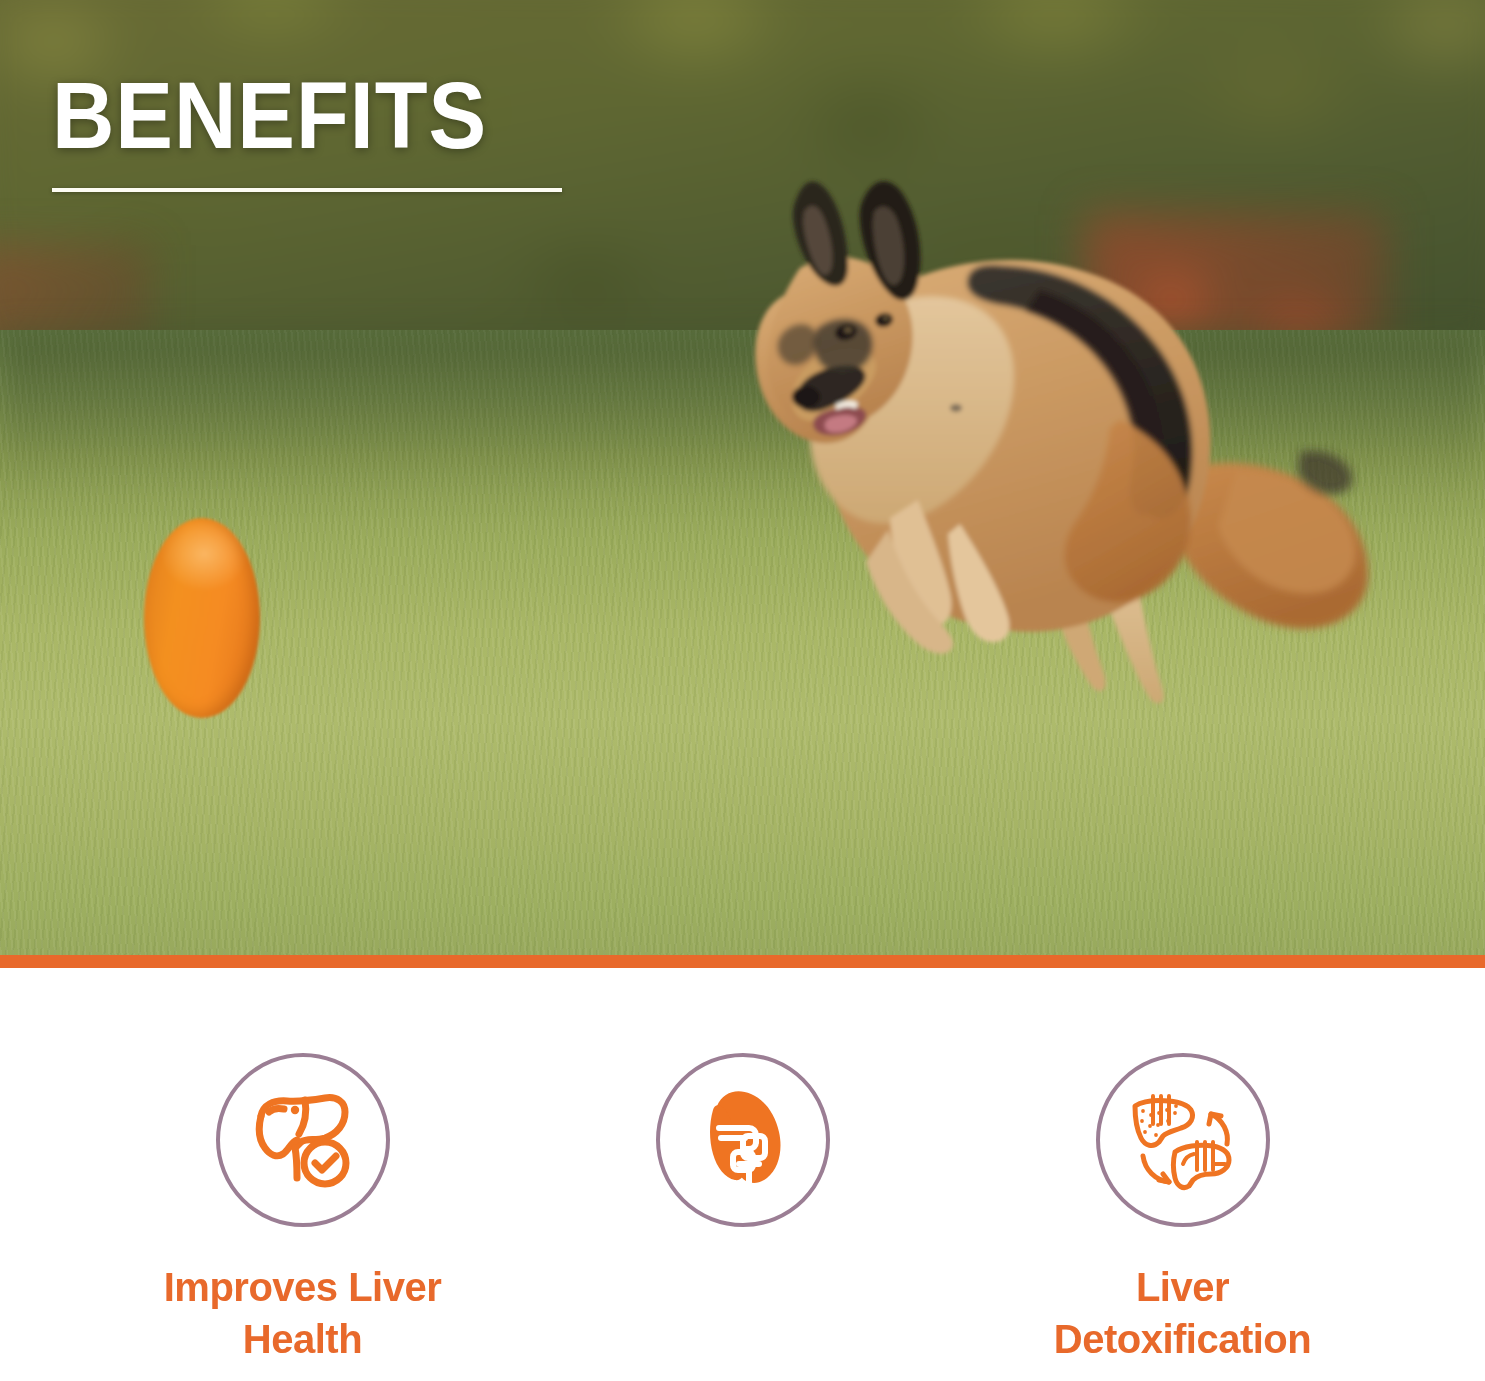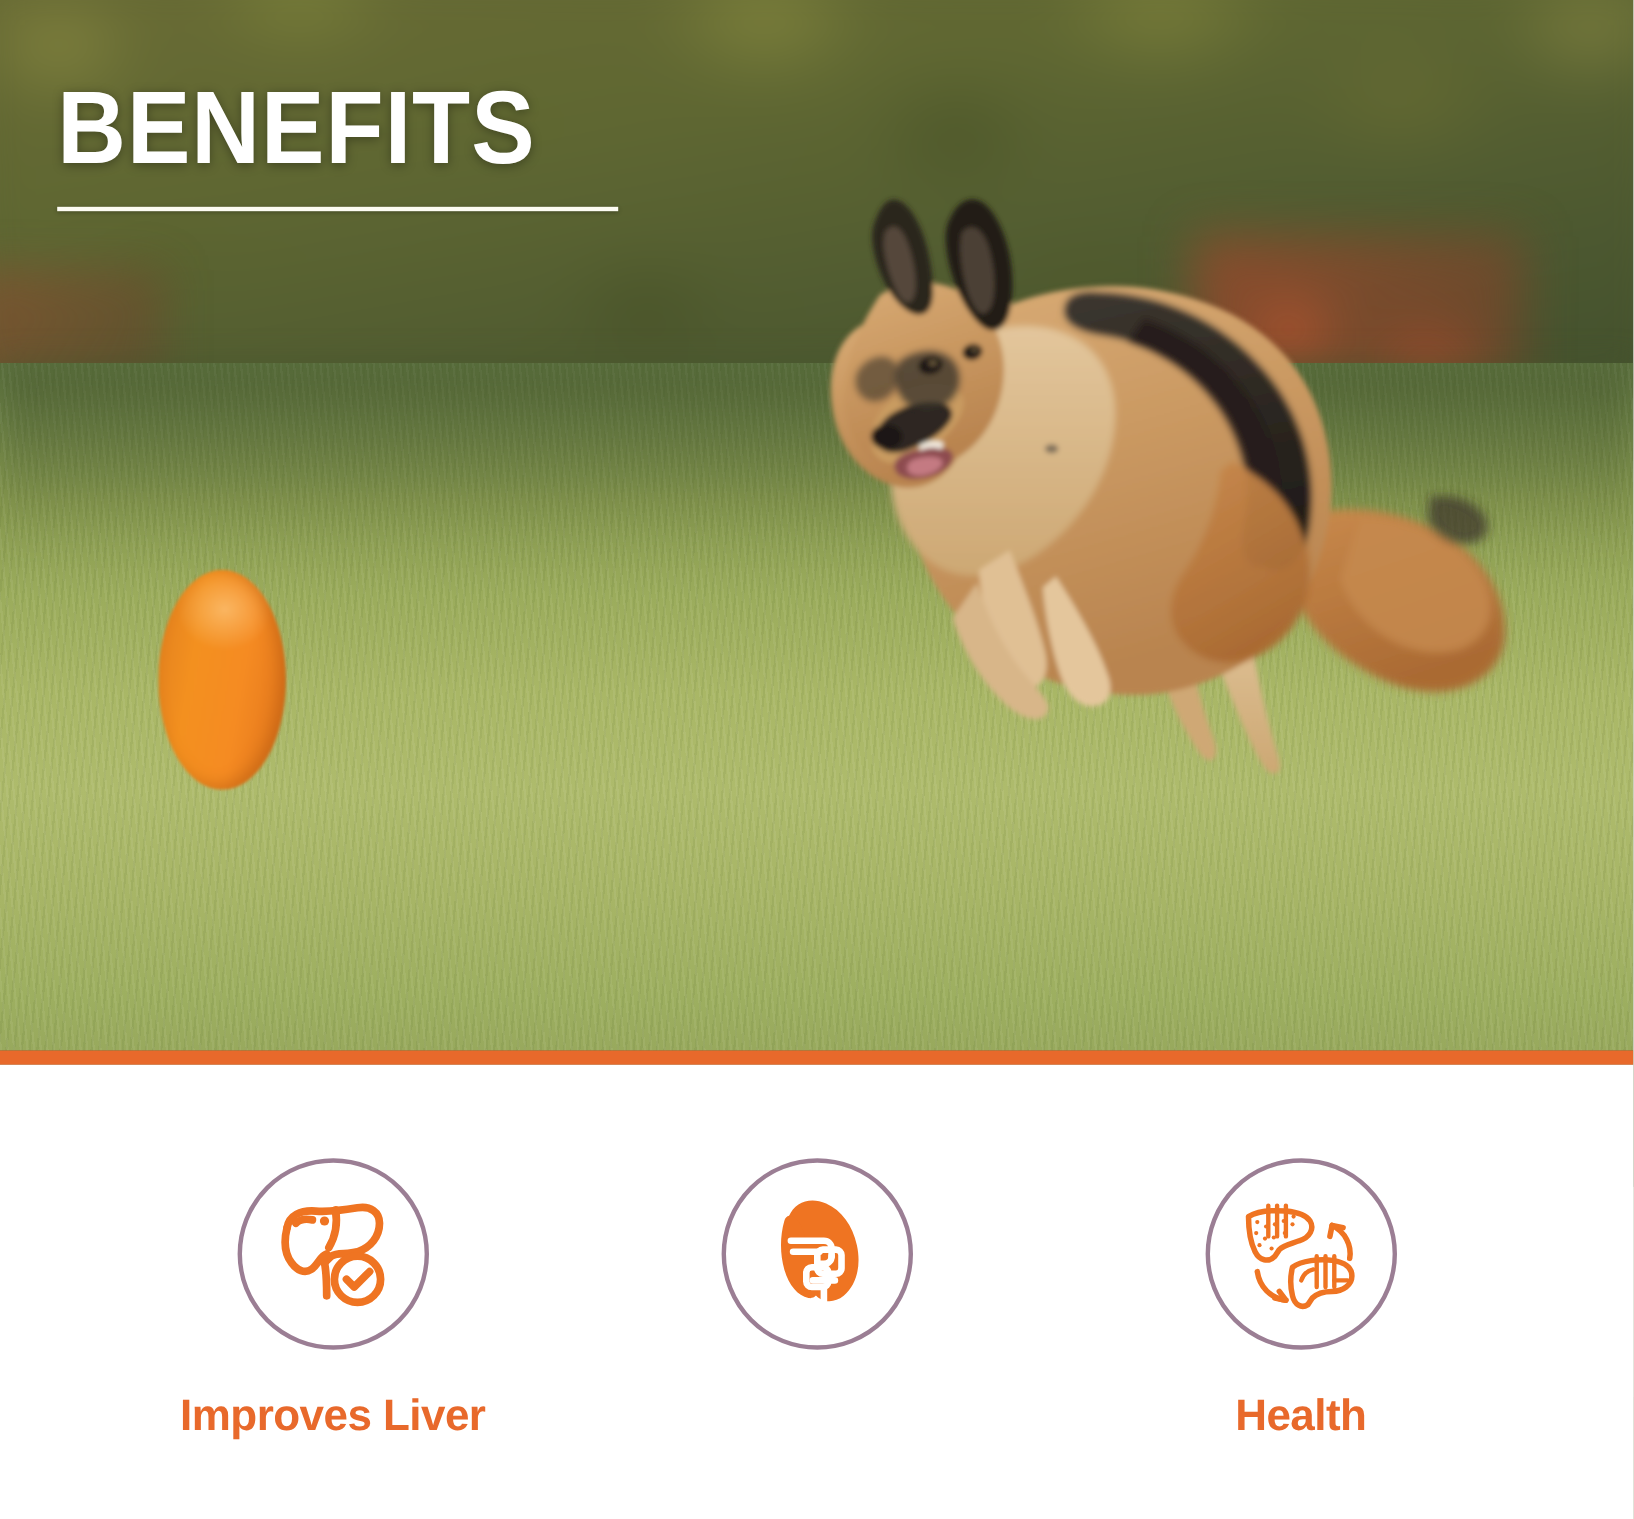--- a/index.html
+++ b/index.html
@@ -378,20 +378,21 @@
             <path d="M26,32 C30,28 36,28 41,29"></path>
             <circle cx="52" cy="30" r="4.2" fill="#ef7422" stroke="none"></circle>
             <path d="M52,68 C54,78 54,88 54,98"></path>
             <circle cx="82" cy="83" r="21"></circle>
             <path d="M72,83 L79,90 L93,76"></path>
           </g>
         </svg>
       </div>
       <div class="benefit-label">
         <div>Improves Liver</div>
+        <div>Health</div>
       </div>
     </div>
 
     <div class="benefit benefit-2">
       <div class="icon-circle">
         <svg width="120" height="120" viewBox="0 0 120 120" xmlns="http://www.w3.org/2000/svg">
           <path d="M34,26 C40,12 54,8 68,14 C82,20 92,34 96,52 C100,70 96,88 84,98
                    C74,106 62,104 56,94 C50,84 48,70 44,58 C40,46 32,38 34,26 Z" fill="#ef7422"></path>
           <path d="M30,30 C26,44 26,60 30,74 C34,88 42,98 52,100 C58,101 62,96 60,90
                    C56,78 52,64 50,50 C48,38 44,30 38,26 C34,24 31,26 30,30 Z" fill="#ef7422"></path>
@@ -439,18 +440,19 @@
             <path d="M90,84 L102,84" stroke-width="4"></path>
 
             <path d="M88,34 C100,40 106,52 104,64"></path>
             <path d="M88,34 L86,44 M88,34 L98,36" stroke-width="5"></path>
             <path d="M20,76 C22,90 32,100 46,102"></path>
             <path d="M46,102 L36,100 M46,102 L40,94" stroke-width="5"></path>
           </g>
         </svg>
       </div>
       <div class="benefit-label">
-        <div>Health</div>
+        <div>Liver</div>
+        <div>Detoxification</div>
       </div>
     </div>
 
   </div>
 </div>
 
 </body></html>

